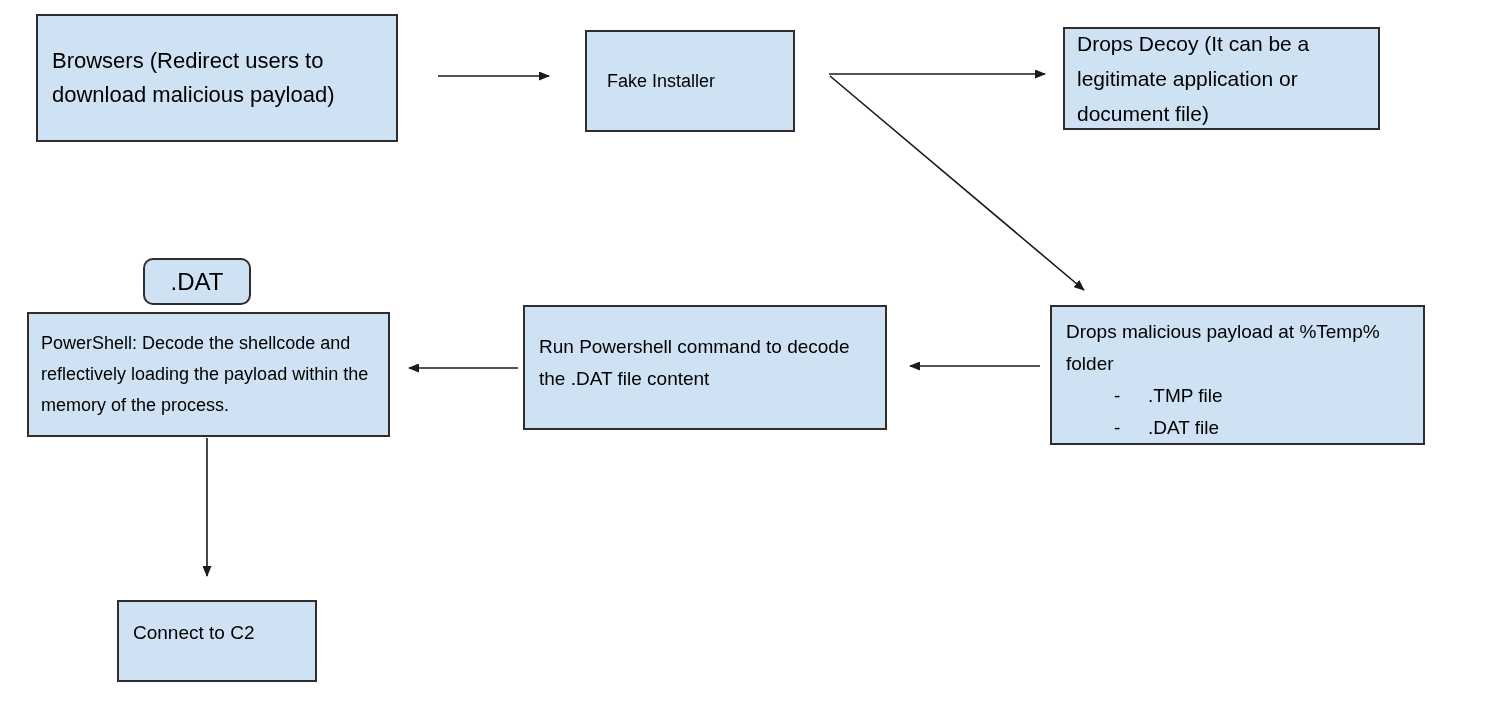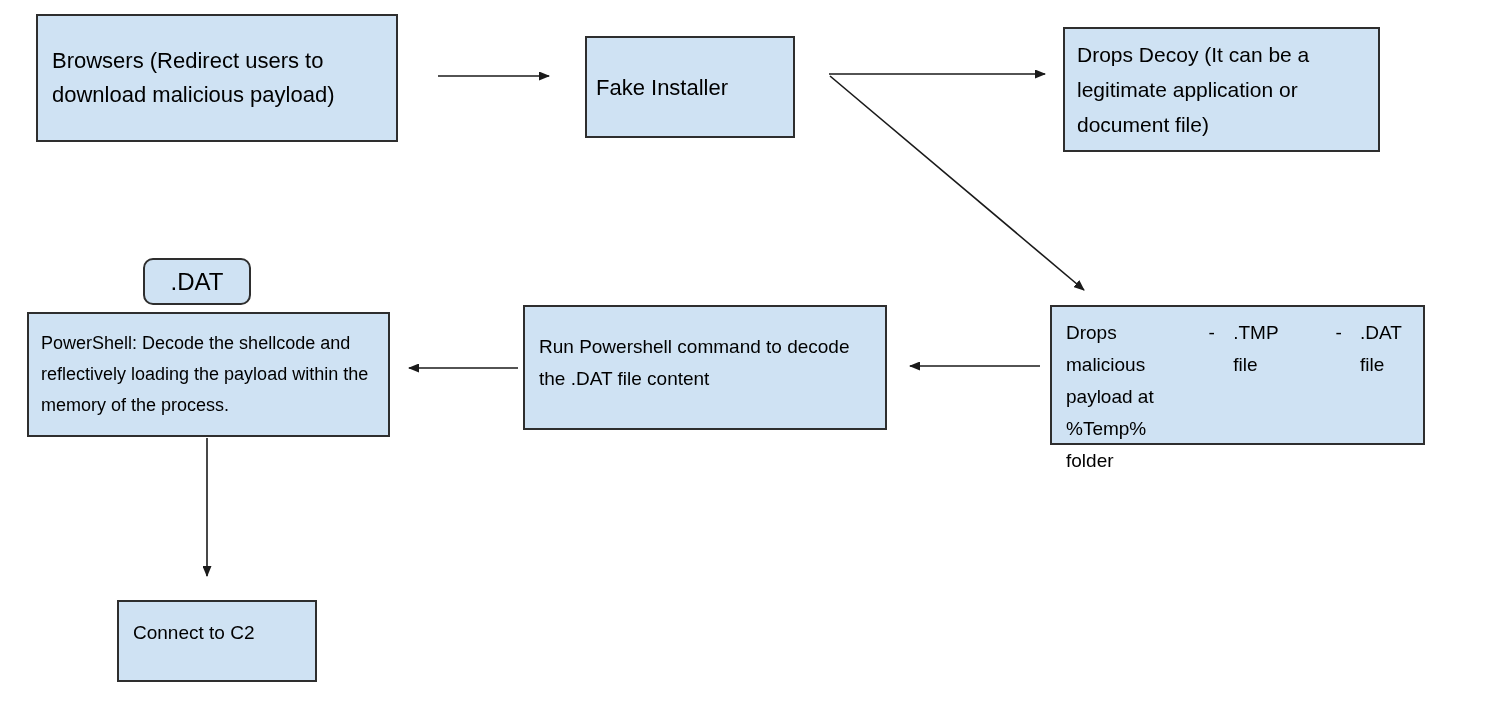--- a/index.html
+++ b/index.html
@@ -34,46 +34,46 @@
     align-items:center;
     z-index:2;
     line-height:1.5;
   }
   .node .txt{display:block;}
   .n-browsers{
     left:36px;top:14px;width:362px;height:128px;
     font-size:22px;line-height:34px;padding:0 18px 0 14px;
   }
   .n-fake{
-    left:585px;top:36px;width:210px;height:102px;
-    font-size:22px;padding:0 12px 0 9px;
+    left:585px;top:30px;width:210px;height:102px;
+    font-size:18px;padding:0 12px 0 20px;
   }
   .n-decoy{
-    left:1063px;top:27px;width:317px;height:125px;
+    left:1063px;top:27px;width:317px;height:103px;
     font-size:21px;line-height:35px;padding:0 10px 0 12px;
   }
   .n-dat{
     left:143px;top:258px;width:108px;height:47px;
     border-radius:10px;
     font-size:24px;
     justify-content:center;
   }
   .n-ps{
     left:27px;top:312px;width:363px;height:125px;
     font-size:18px;line-height:31px;padding:0 10px 0 12px;
   }
   .n-run{
     left:523px;top:305px;width:364px;height:125px;
     font-size:19px;line-height:32px;padding:0 12px 10px 14px;
   }
   .n-temp{
     left:1050px;top:305px;width:375px;height:140px;
     font-size:19px;line-height:32px;padding:10px 12px 0 14px;
     align-items:flex-start;
-    flex-direction:row;
+    flex-direction:column;
     justify-content:center;
   }
   .n-temp .bullet{
     display:flex;
     margin-left:48px;
   }
   .n-temp .bullet .dash{
     width:34px;
   }
   .n-connect{

